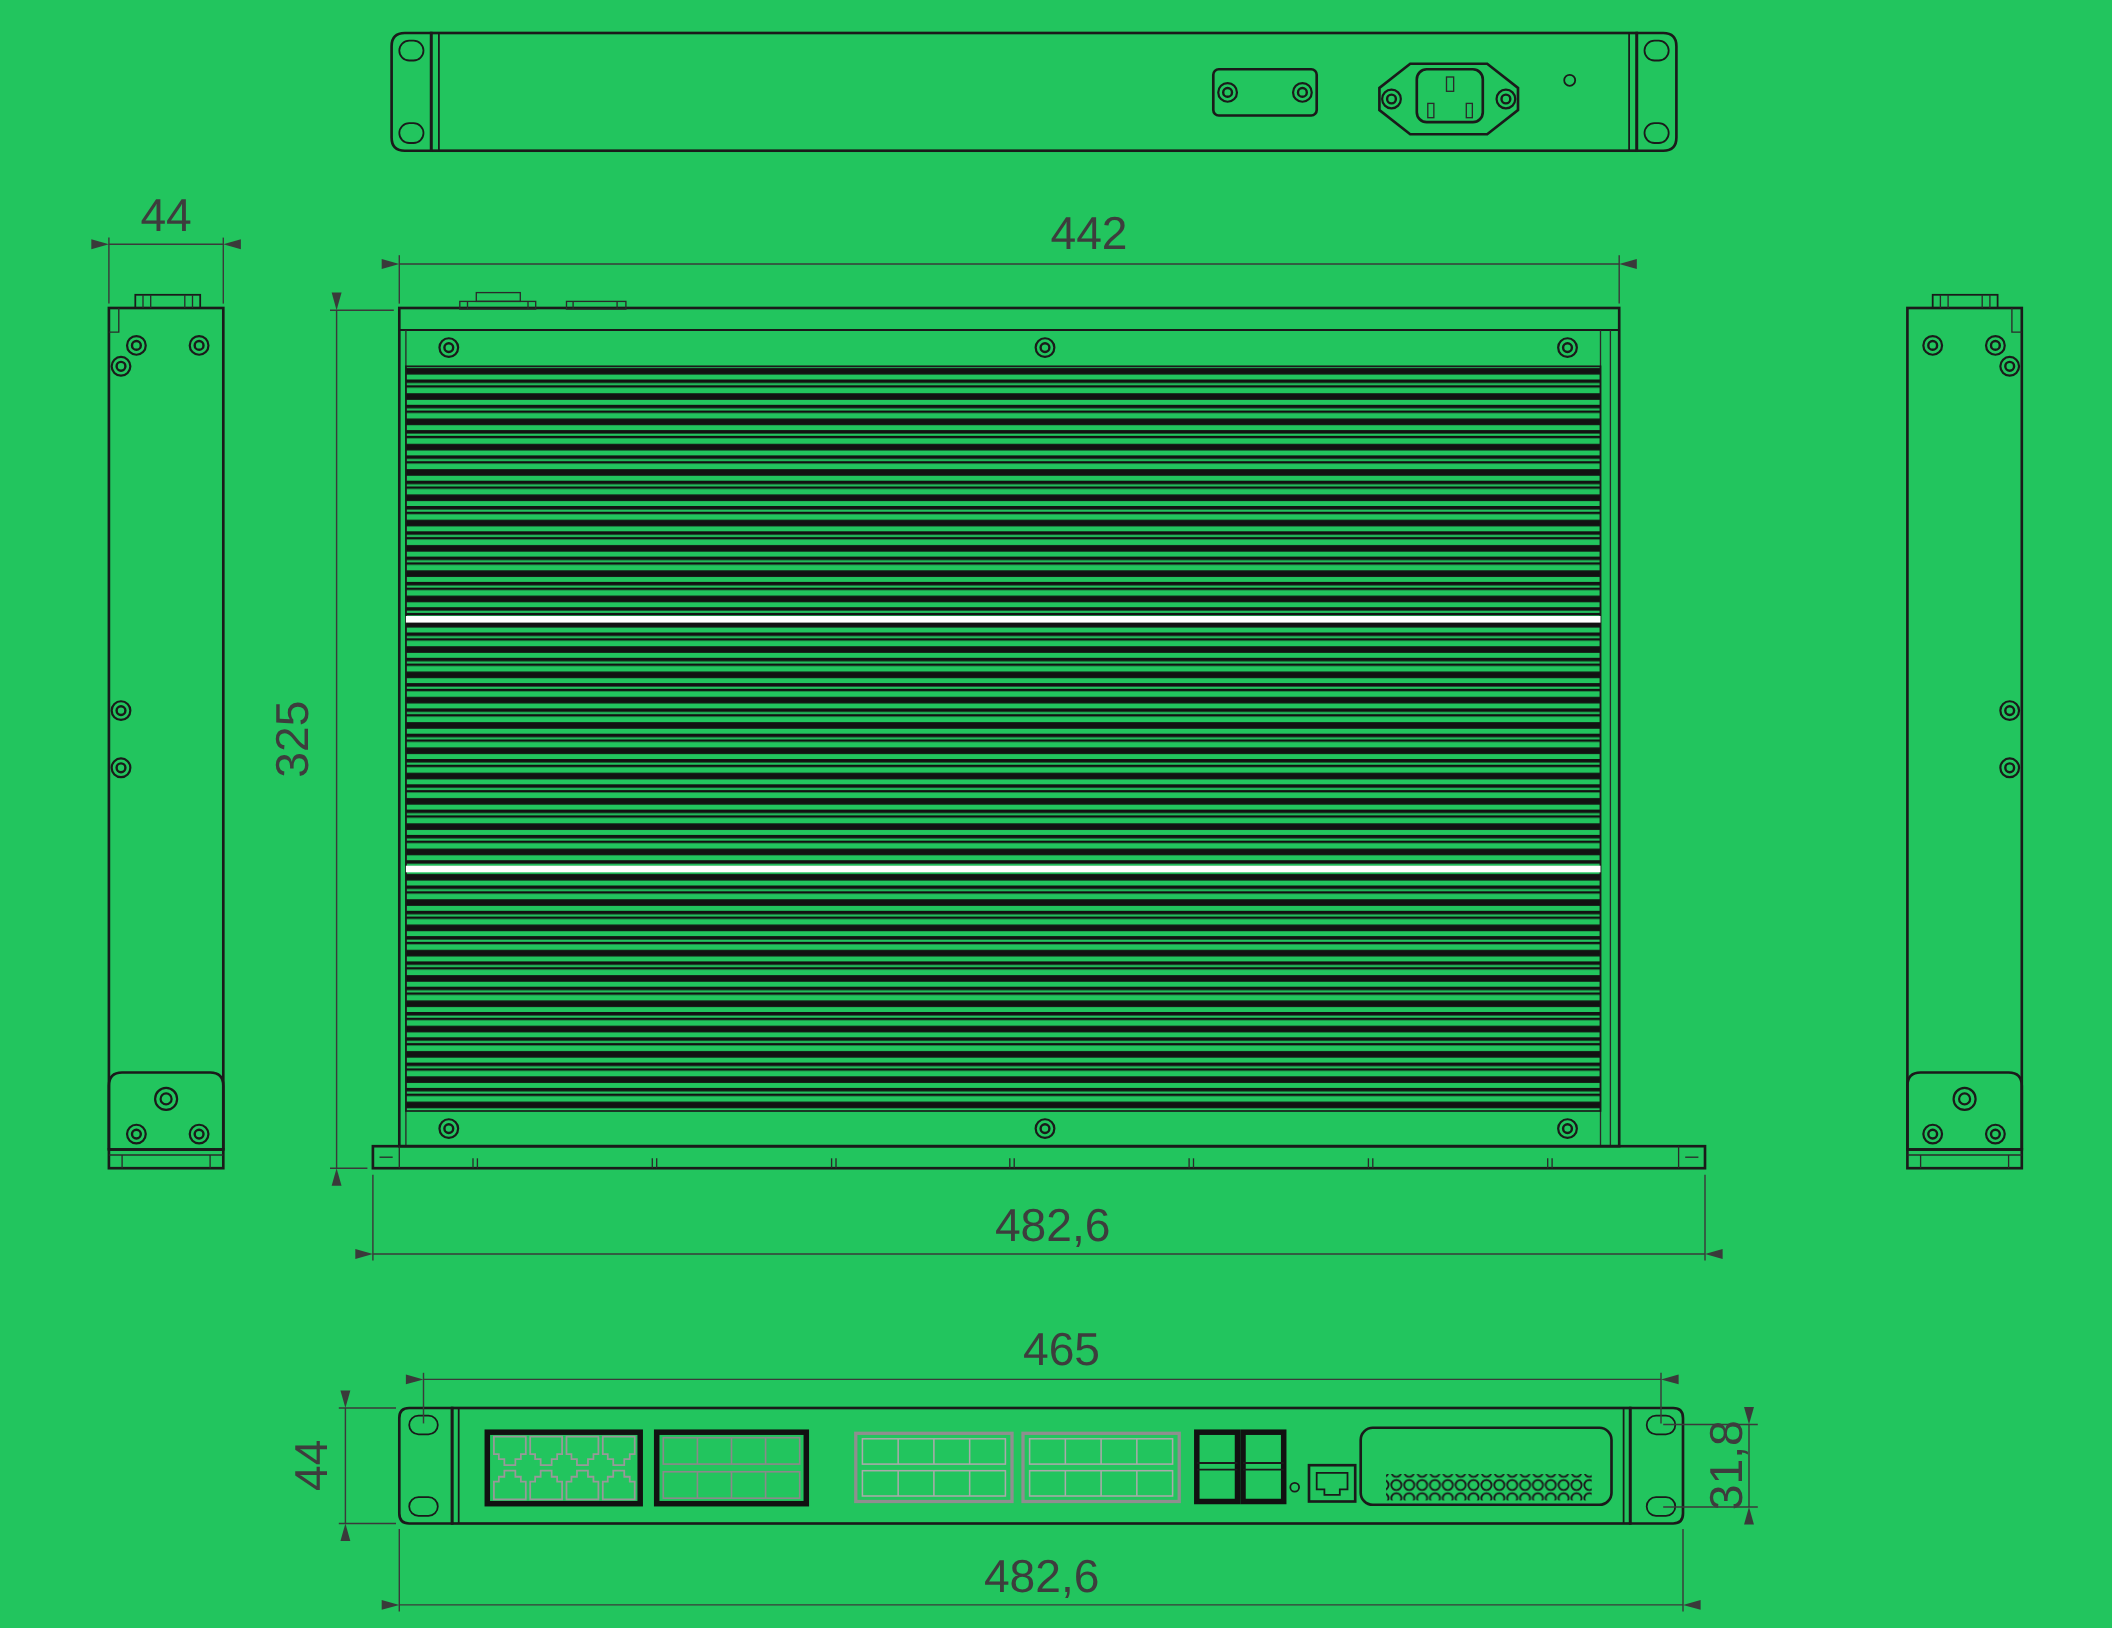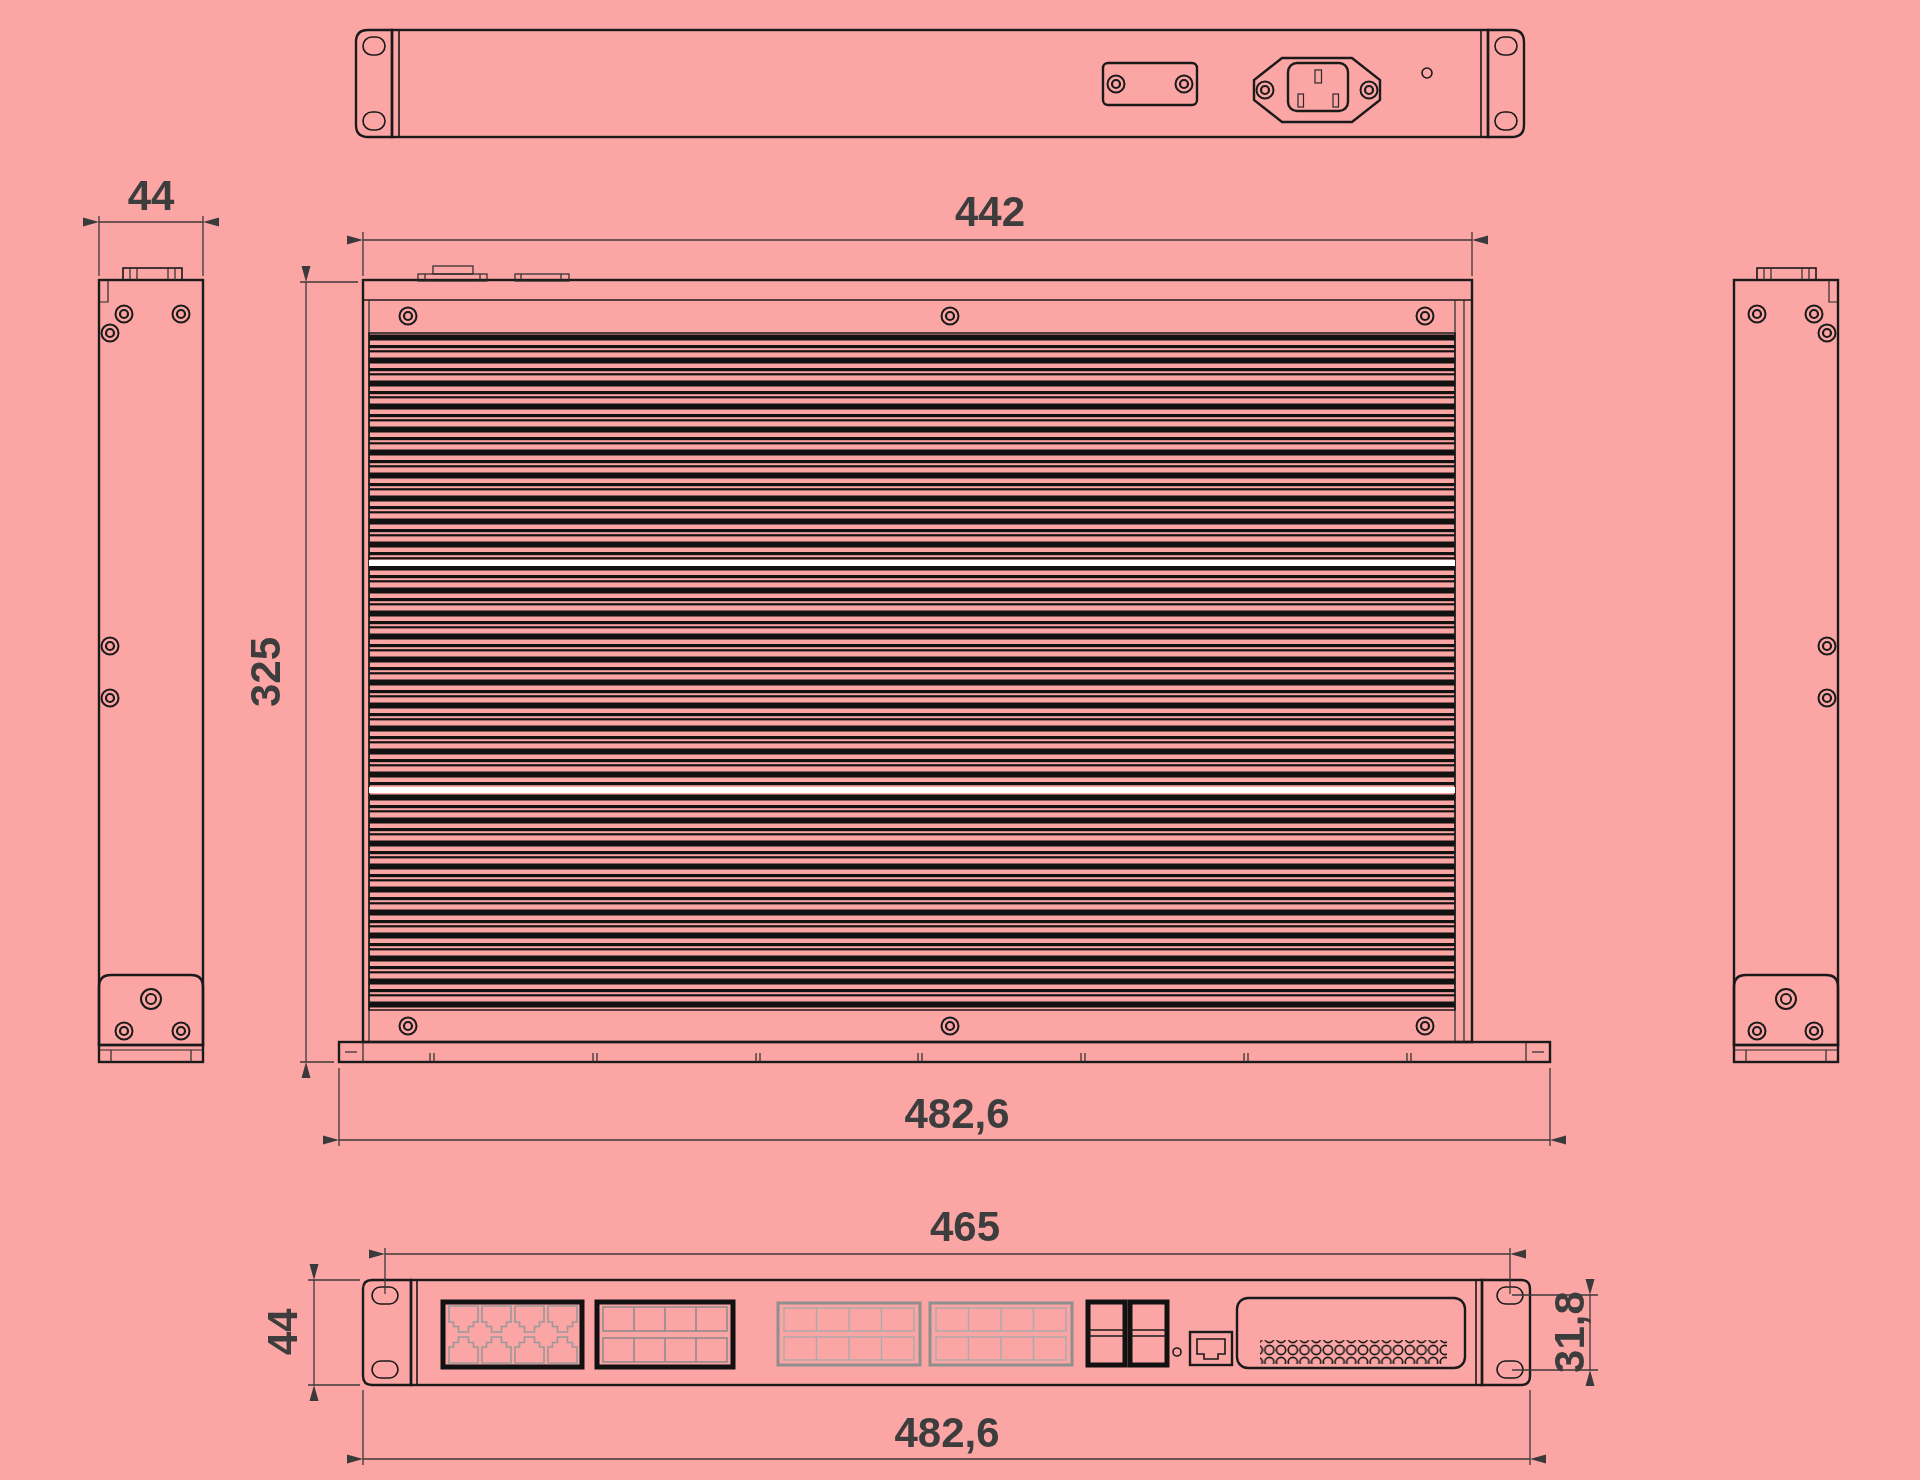--- a/index.html
+++ b/index.html
@@ -1,16 +1,16 @@
 <!DOCTYPE html>
 <html><head>
 <meta charset="utf-8">
 <style>
   html,body{margin:0;padding:0;background:#ffffff;}
-  .page{position:relative;width:1920px;height:1480px;background:#fca5a5;overflow:hidden;font-weight:bold;}
+  .page{position:relative;width:1920px;height:1480px;background:#22c55e;overflow:hidden;}
   svg text{font-family:"Liberation Sans","DejaVu Sans",sans-serif;fill:#3d3d3d;}
   .ln   {stroke:#1a1a1a;stroke-width:2.4;fill:none;}
   .lnthk{stroke:#111;stroke-width:5;fill:none;}
   .lnmed{stroke:#1a1a1a;stroke-width:1.6;fill:none;}
   .lnthin{stroke:#2a2a2a;stroke-width:1.2;fill:none;}
   .grayb{stroke:#8f8f8f;stroke-width:3;fill:none;}
   .dim  {stroke:#3a3a3a;stroke-width:1.3;fill:none;}
   .dimtxt{font-size:42px;}
 </style>
 </head>

